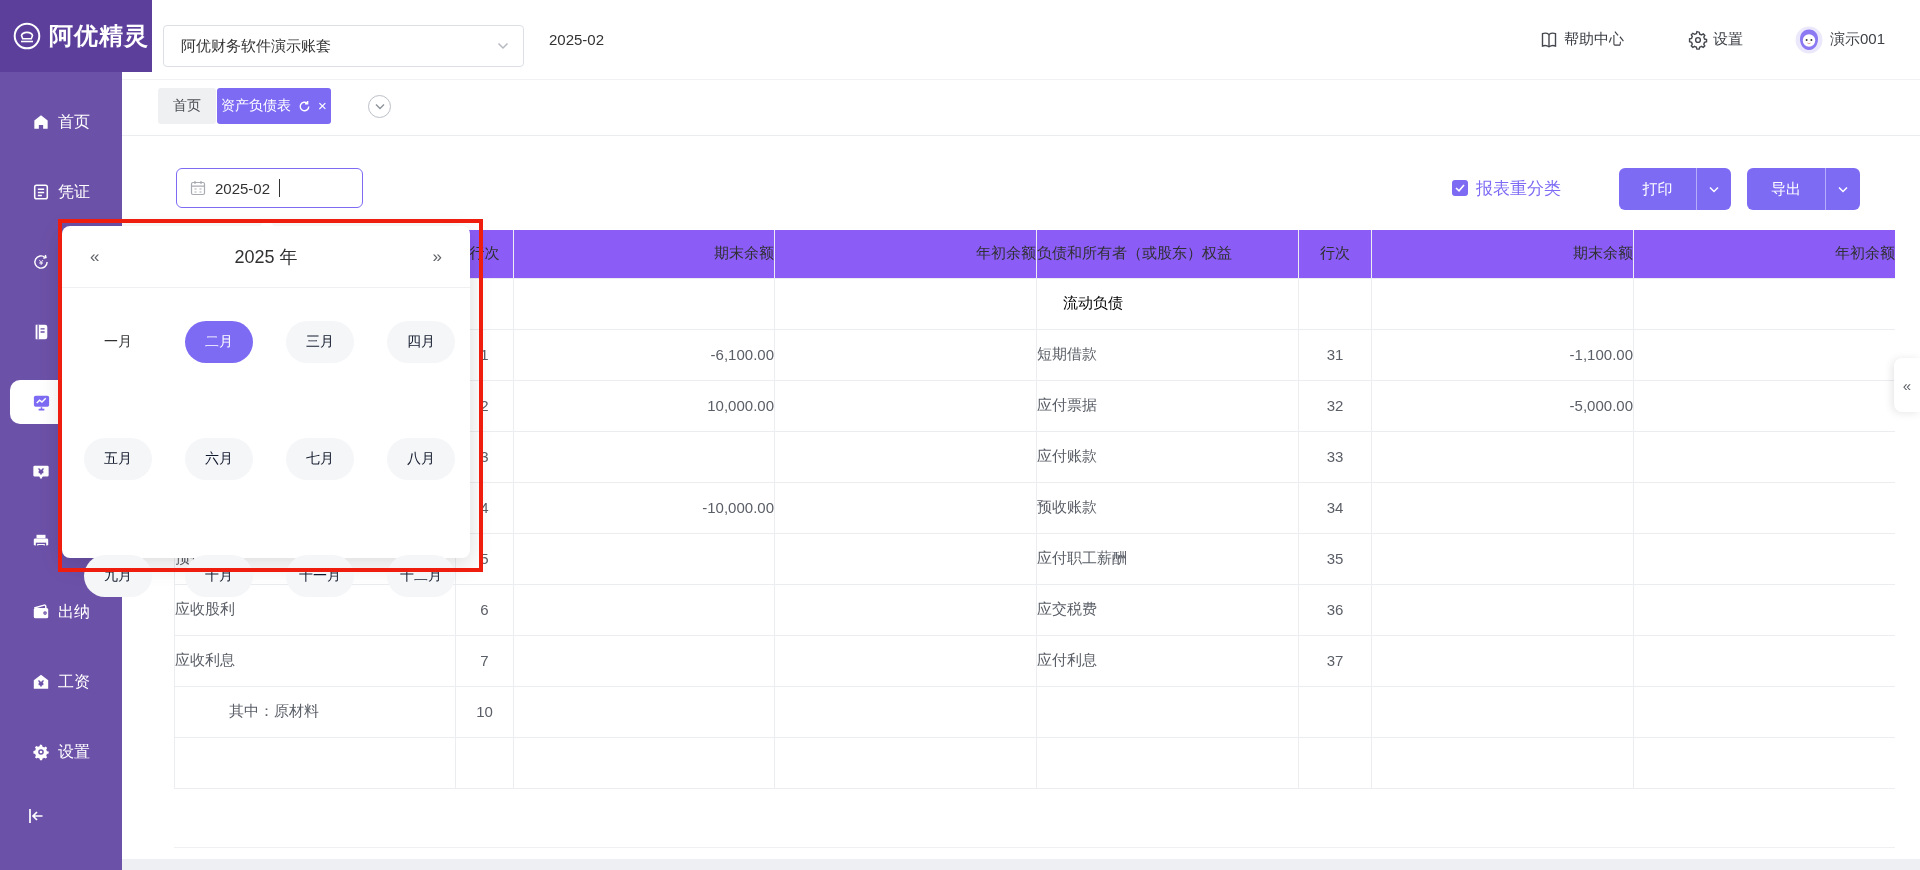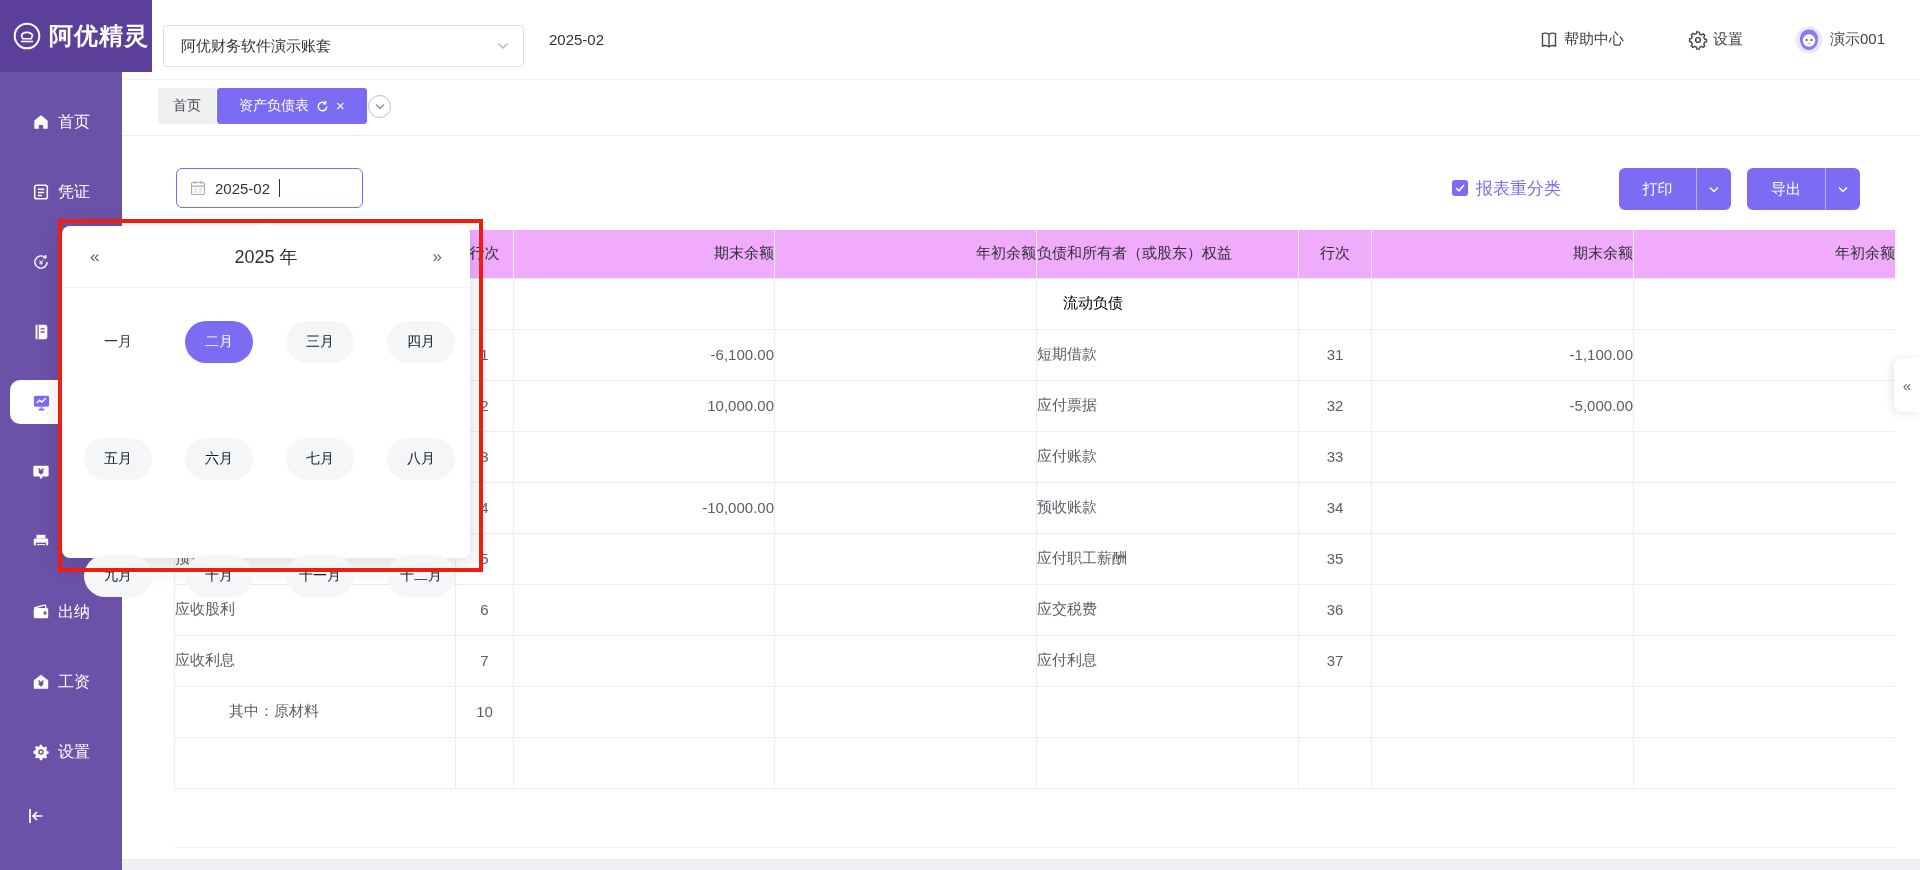--- a/index.html
+++ b/index.html
@@ -27,21 +27,21 @@
   .account-select span{font-size:15px;color:#333;}
   .period-label{position:absolute;left:427px;top:0;height:79px;display:flex;align-items:center;font-size:15px;color:#333;}
   .topbar-item{position:absolute;top:0;height:79px;display:flex;align-items:center;gap:5px;font-size:15px;color:#3d4046;cursor:pointer;}
   .tb-help{left:1417px;}
   .tb-settings{left:1566px;}
   .tb-user{left:1673px;gap:7px;}
   
   .tabbar{position:absolute;left:122px;top:80px;right:0;height:56px;background:#fff;border-bottom:1px solid #ebedf0;box-sizing:border-box;z-index:3;}
   .tab{position:absolute;top:8px;height:36px;display:flex;align-items:center;font-size:14px;border-radius:3px;cursor:pointer;box-sizing:border-box;}
   .tab-home{left:36px;padding:0 15px;background:#eff0f2;color:#4a4d52;}
-  .tab-active{left:95px;padding:0 22px;background:#7D6BF4;color:#fff;gap:7px;}
+  .tab-active{left:95px;padding:0 4px;background:#7D6BF4;color:#fff;gap:7px;}
   .tab-close{font-size:15px;line-height:1;margin-top:-1px;cursor:pointer;}
   .tab-more{position:absolute;left:246px;top:15px;width:23px;height:23px;border:1.5px solid #bbbfc7;border-radius:50%;
     box-sizing:border-box;display:flex;align-items:center;justify-content:center;cursor:pointer;}
   
   .date-input{position:absolute;left:176px;top:168px;width:187px;height:40px;border:1px solid #7D6BF4;border-radius:6px;
     box-sizing:border-box;display:flex;align-items:center;padding-left:13px;gap:9px;background:#fff;z-index:4;}
   .date-input .val{font-size:15px;color:#333;}
   .caret{display:inline-block;width:1px;height:18px;background:#333;animation:blink 1s step-end infinite;}
   @keyframes blink{50%{opacity:0;}}
   .reclass{position:absolute;left:1452px;top:168px;height:40px;display:flex;align-items:center;gap:8px;cursor:pointer;}
@@ -49,21 +49,21 @@
   .reclass .lbl{font-size:17px;color:#7D6BF4;}
   .split-btn{position:absolute;top:168px;height:42px;background:#7D6BF4;border-radius:6px;display:flex;align-items:stretch;color:#fff;cursor:pointer;}
   .btn-print{left:1619px;width:112px;}
   .btn-export{left:1747px;width:113px;}
   .split-main{flex:1;display:flex;align-items:center;justify-content:center;font-size:15px;}
   .split-arrow{width:34px;display:flex;align-items:center;justify-content:center;border-left:1px solid rgba(255,255,255,.45);}
   
   .table-wrap{position:absolute;left:174px;top:230px;width:1721px;height:613px;overflow:hidden;z-index:1;}
   table.bs{border-collapse:collapse;table-layout:fixed;width:1721px;border-left:1px solid #ebedf0;}
   table.bs th,table.bs td{border-right:1px solid #ebedf0;border-bottom:1px solid #ebedf0;padding:0;overflow:hidden;white-space:nowrap;box-sizing:border-box;}
-  table.bs th{height:48px;background:#f0abfc;font-weight:normal;font-size:15px;color:#303133;}
+  table.bs th{height:48px;background:#8b5cf6;font-weight:normal;font-size:15px;color:#303133;}
   table.bs td{height:51px;font-size:15px;color:#5a5e66;background:#fff;}
   .h-left{text-align:left;padding-left:14px;}
   .h-right{text-align:right;padding-right:16px;}
   td.name{padding-left:41px;text-align:left;}
   td.name.section{padding-left:26px;color:#000000;}
   td.name.sub{padding-left:54px;}
   td.rowno{text-align:center;color:#5a5e66;}
   td.val{text-align:right;padding-right:16px;color:#6F5BF0;cursor:pointer;}
   .table-hairline{position:absolute;left:174px;top:847px;width:1721px;border-top:1px solid #f0f0f2;z-index:1;}
   

